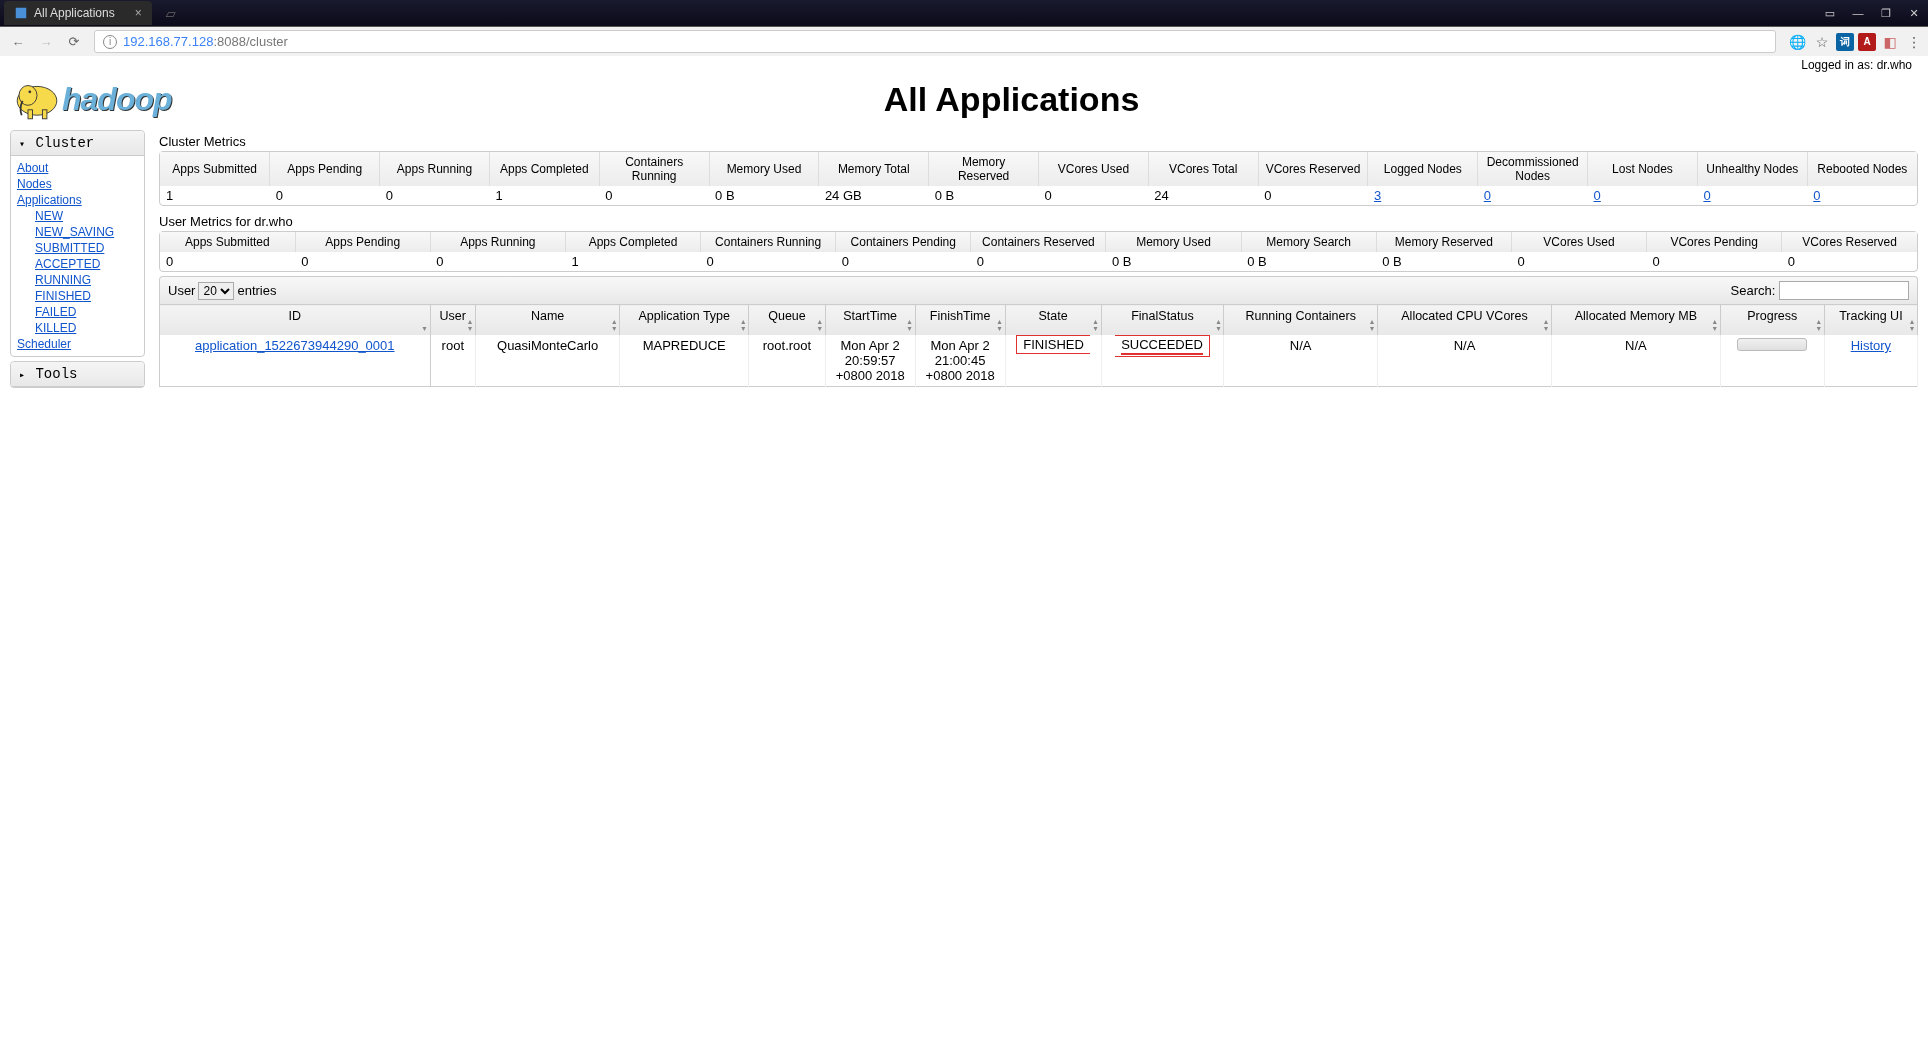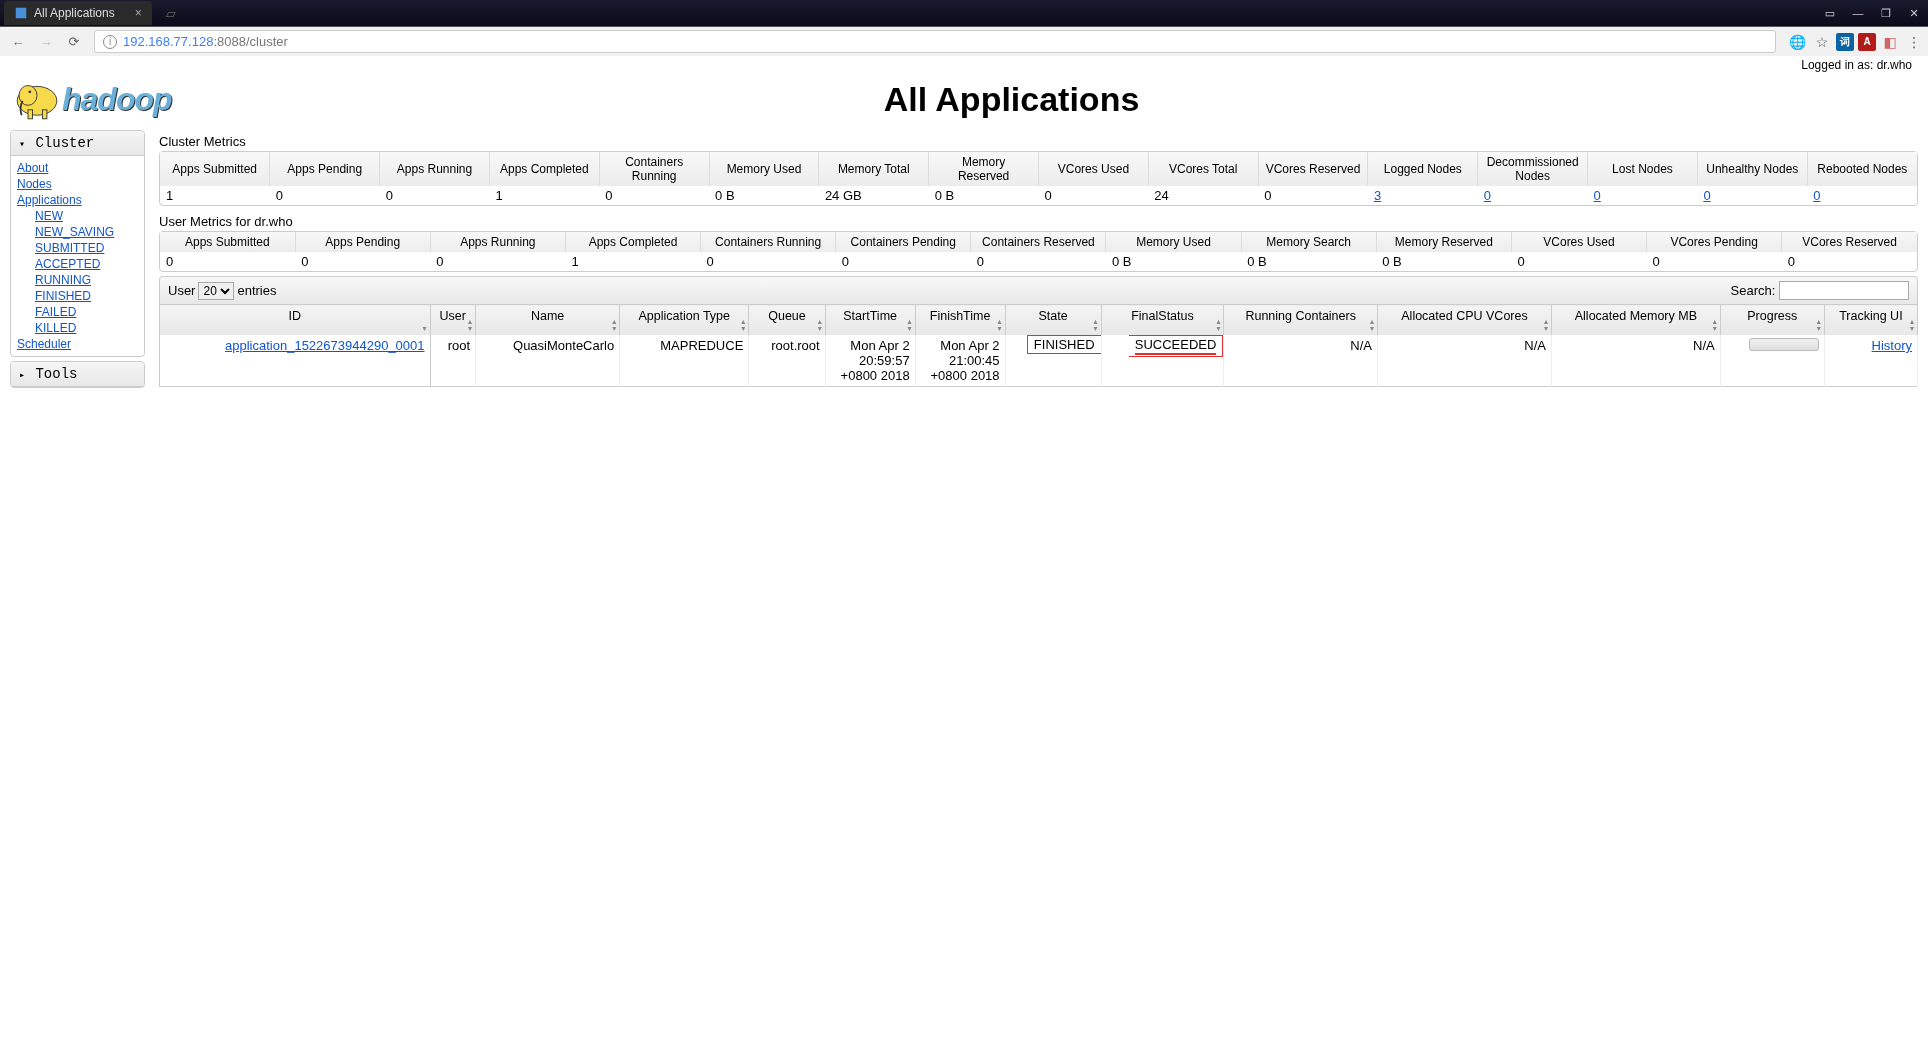--- a/index.html
+++ b/index.html
@@ -51,21 +51,21 @@
     .metrics-table td a { color: #15c; text-decoration: underline; }
     
     .dt-toolbar { background: linear-gradient(#f8f8f8,#e8e8e8); border: 1px solid #ccc; border-bottom: none; border-radius: 4px 4px 0 0; padding: 4px 8px; display: flex; align-items: center; font-size: 13px; }
     .dt-toolbar select { border: 1px solid #aaa; font-size: 12px; margin: 0 3px; }
     .dt-toolbar .search-wrap { margin-left: auto; }
     .dt-toolbar input { border: 1px solid #aaa; padding: 1px 3px; width: 130px; }
     
     .apps-table { width: 100%; border-collapse: collapse; border: 1px solid #ccc; font-size: 13px; }
     .apps-table th { background: linear-gradient(#f4f4f4,#e8e8e8); padding: 4px 4px 12px; border-right: 1px solid #ccc; font-weight: normal; text-align: center; position: relative; font-size: 12.5px; }
     .apps-table th .sort-ic { position: absolute; right: 3px; bottom: 3px; font-size: 8px; color: #888; line-height: 7px; }
-    .apps-table td { padding: 3px 5px; border-right: 1px solid #eee; vertical-align: top; text-align: right; }
+    .apps-table td { padding: 3px 5px; border-right: 1px solid #eee; vertical-align: top; text-align: center; }
     .apps-table td.first { border-right: 1px solid #ccc; }
     .apps-table a { color: #15c; text-decoration: underline; }
     .highlight-box { border: 1px solid #e03030; display:inline-block; padding: 1px 6px; }
     .underline-red { border-bottom: 2px solid #e03030; padding-bottom: 1px; display:inline-block; }
     .progress-bar { width: 70px; height: 13px; border: 1px solid #bbb; border-radius: 3px; background: linear-gradient(#f0f0f0,#e0e0e0); display:inline-block; }
     
     .dt-footer { background: linear-gradient(#f8f8f8,#e8e8e8); border: 1px solid #ccc; border-top: none; border-radius: 0 0 4px 4px; padding: 3px 8px; display: flex; font-size: 13px; }
     .dt-footer .pager { margin-left: auto; color: #bbb; }
     .dt-footer .pager span { margin: 0 3px; }
     

